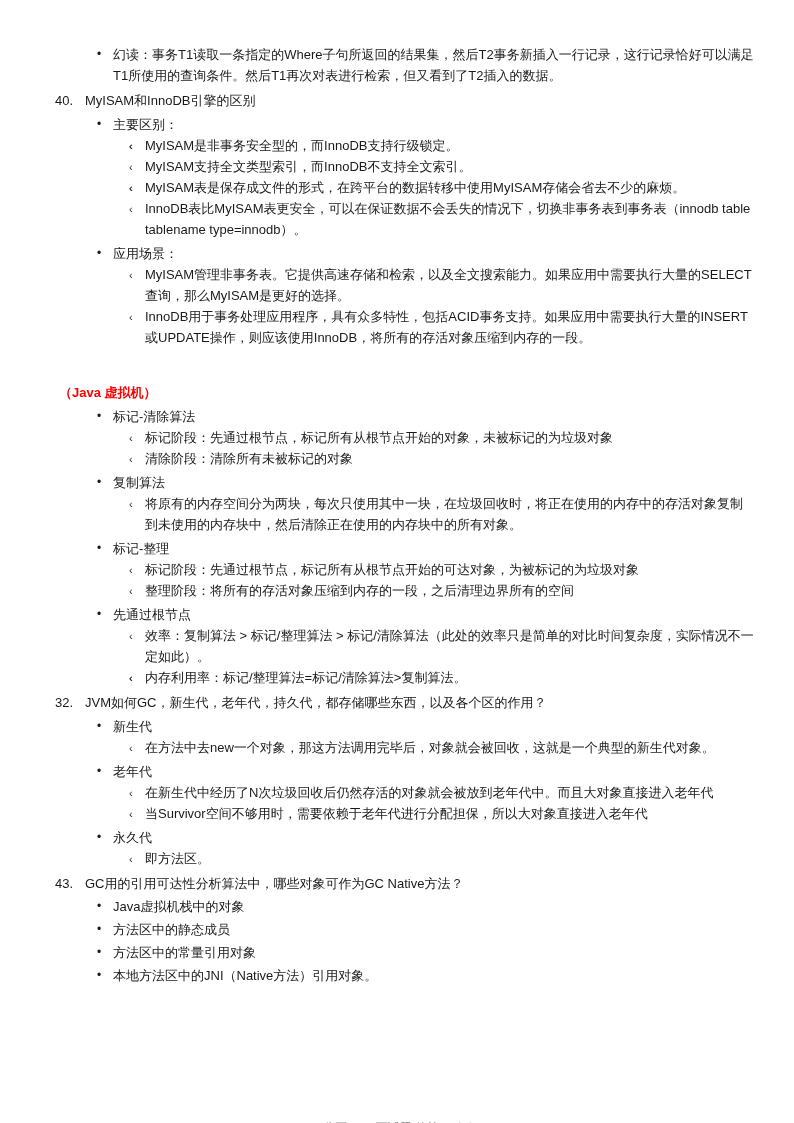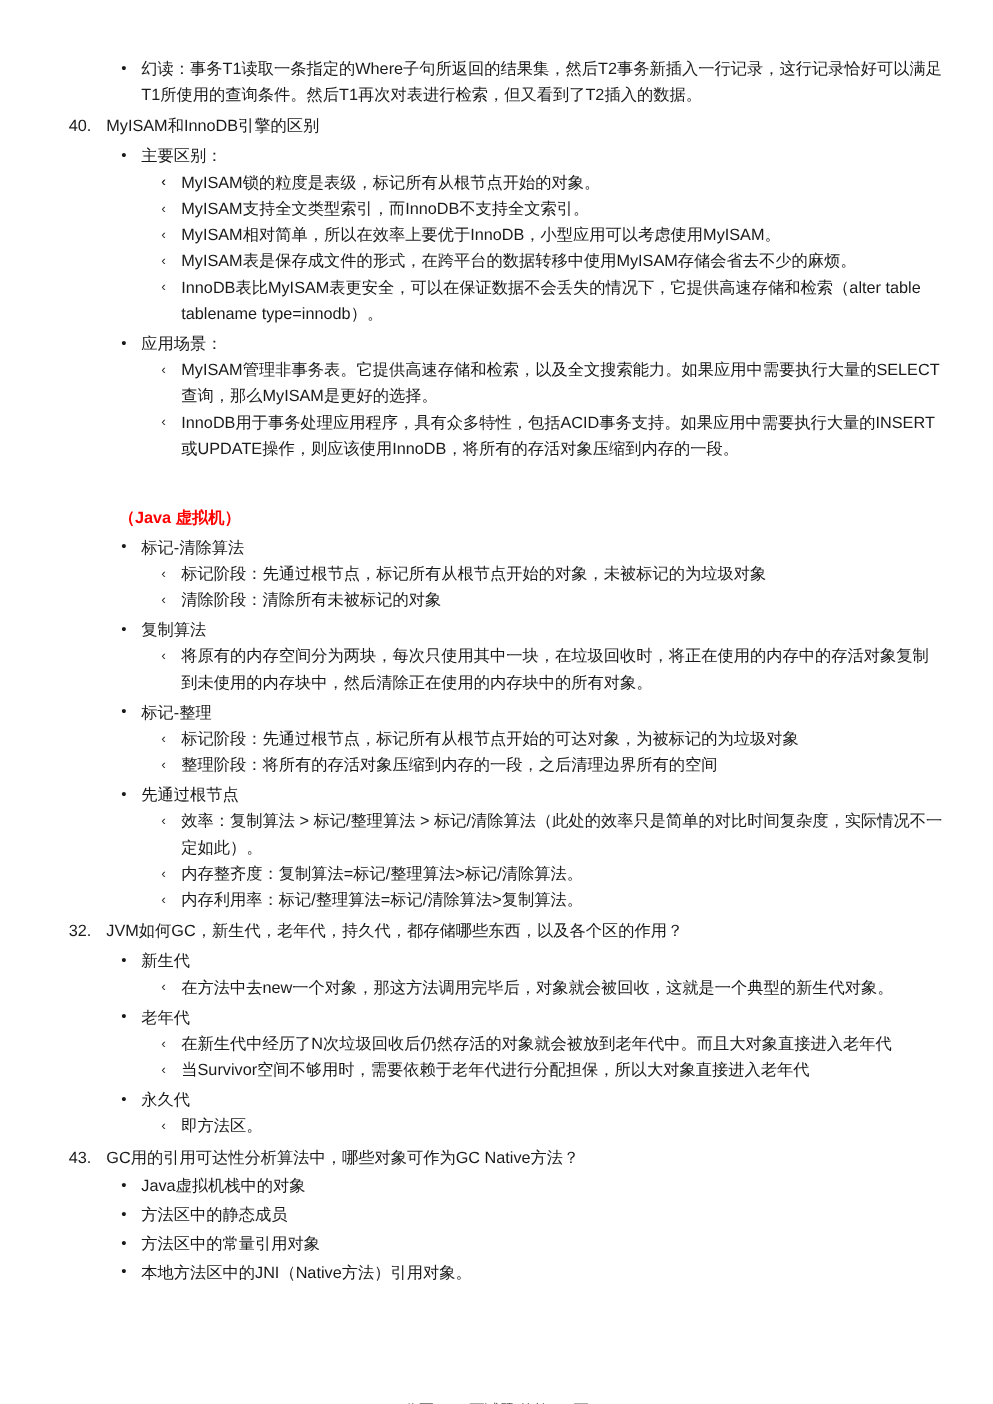--- a/index.html
+++ b/index.html
@@ -28,21 +28,21 @@
   .num { padding-left: 85px; margin-top: 4px; }
   .num .no { position: absolute; left: 55px; top: 0; }
   
   .l1 { padding-left: 113px; margin-top: 3px; }
   .l1 .b { position: absolute; left: 97px; top: 0; font-size: 12px; }
   
   .l2 { padding-left: 145px; margin-top: 0; }
   .l2 .b { position: absolute; left: 129px; top: 1px; font-size: 11px; color: #2a2a2a; }
   .first { margin-top: 0; }
   .section-red {
-    padding-left: 95px;
+    padding-left: 59px;
     margin-top: 34px;
     font-weight: bold;
     color: #ff0000;
   }
   .tight { margin-top: 2px; }
   .footer {
     position: absolute;
     left: 0; right: 0;
     top: 1086px;
     text-align: center;
@@ -68,37 +68,36 @@
 
   <div class="row l1">
     <span class="b">•</span>
     <span>主要区别：</span>
   </div>
   <div class="row l2">
     <span class="b">‹</span>
   </div>
   <div class="row l2">
     <span class="b">‹</span>
-    <span>MyISAM锁的粒度是表级，标记所有从根节点开始的对象。</span>
+    <span>MyISAM是非事务安全型的，而InnoDB支持行级锁定。</span>
   </div>
   <div class="row l2">
     <span class="b">‹</span>
     <span>MyISAM支持全文类型索引，而InnoDB不支持全文索引。</span>
   </div>
   <div class="row l2">
     <span class="b">‹</span>
-    <span>MyISAM相对简单，所以在效率上要优于InnoDB，小型应用可以考虑使用MyISAM。</span>
   </div>
   <div class="row l2">
     <span class="b">‹</span>
     <span>MyISAM表是保存成文件的形式，在跨平台的数据转移中使用MyISAM存储会省去不少的麻烦。</span>
   </div>
   <div class="row l2">
     <span class="b">‹</span>
-    <span>InnoDB表比MyISAM表更安全，可以在保证数据不会丢失的情况下，它提供高速存储和检索（alter table tablename type=innodb）。</span>
+    <span>InnoDB表比MyISAM表更安全，可以在保证数据不会丢失的情况下，切换非事务表到事务表（innodb table tablename type=innodb）。</span>
   </div>
 
   <div class="row l1">
     <span class="b">•</span>
     <span>应用场景：</span>
   </div>
   <div class="row l2">
     <span class="b">‹</span>
     <span>MyISAM管理非事务表。它提供高速存储和检索，以及全文搜索能力。如果应用中需要执行大量的SELECT查询，那么MyISAM是更好的选择。</span>
   </div>
@@ -148,21 +147,20 @@
   <div class="row l1">
     <span class="b">•</span>
     <span>先通过根节点</span>
   </div>
   <div class="row l2">
     <span class="b">‹</span>
     <span>效率：复制算法 &gt; 标记/整理算法 &gt; 标记/清除算法（此处的效率只是简单的对比时间复杂度，实际情况不一定如此）。</span>
   </div>
   <div class="row l2">
     <span class="b">‹</span>
-    <span>内存整齐度：复制算法=标记/整理算法&gt;标记/清除算法。</span>
   </div>
   <div class="row l2">
     <span class="b">‹</span>
     <span>内存利用率：标记/整理算法=标记/清除算法&gt;复制算法。</span>
   </div>
 
   <div class="row num">
     <span class="no">32.</span>
     <span>JVM如何GC，新生代，老年代，持久代，都存储哪些东西，以及各个区的作用？</span>
   </div>

